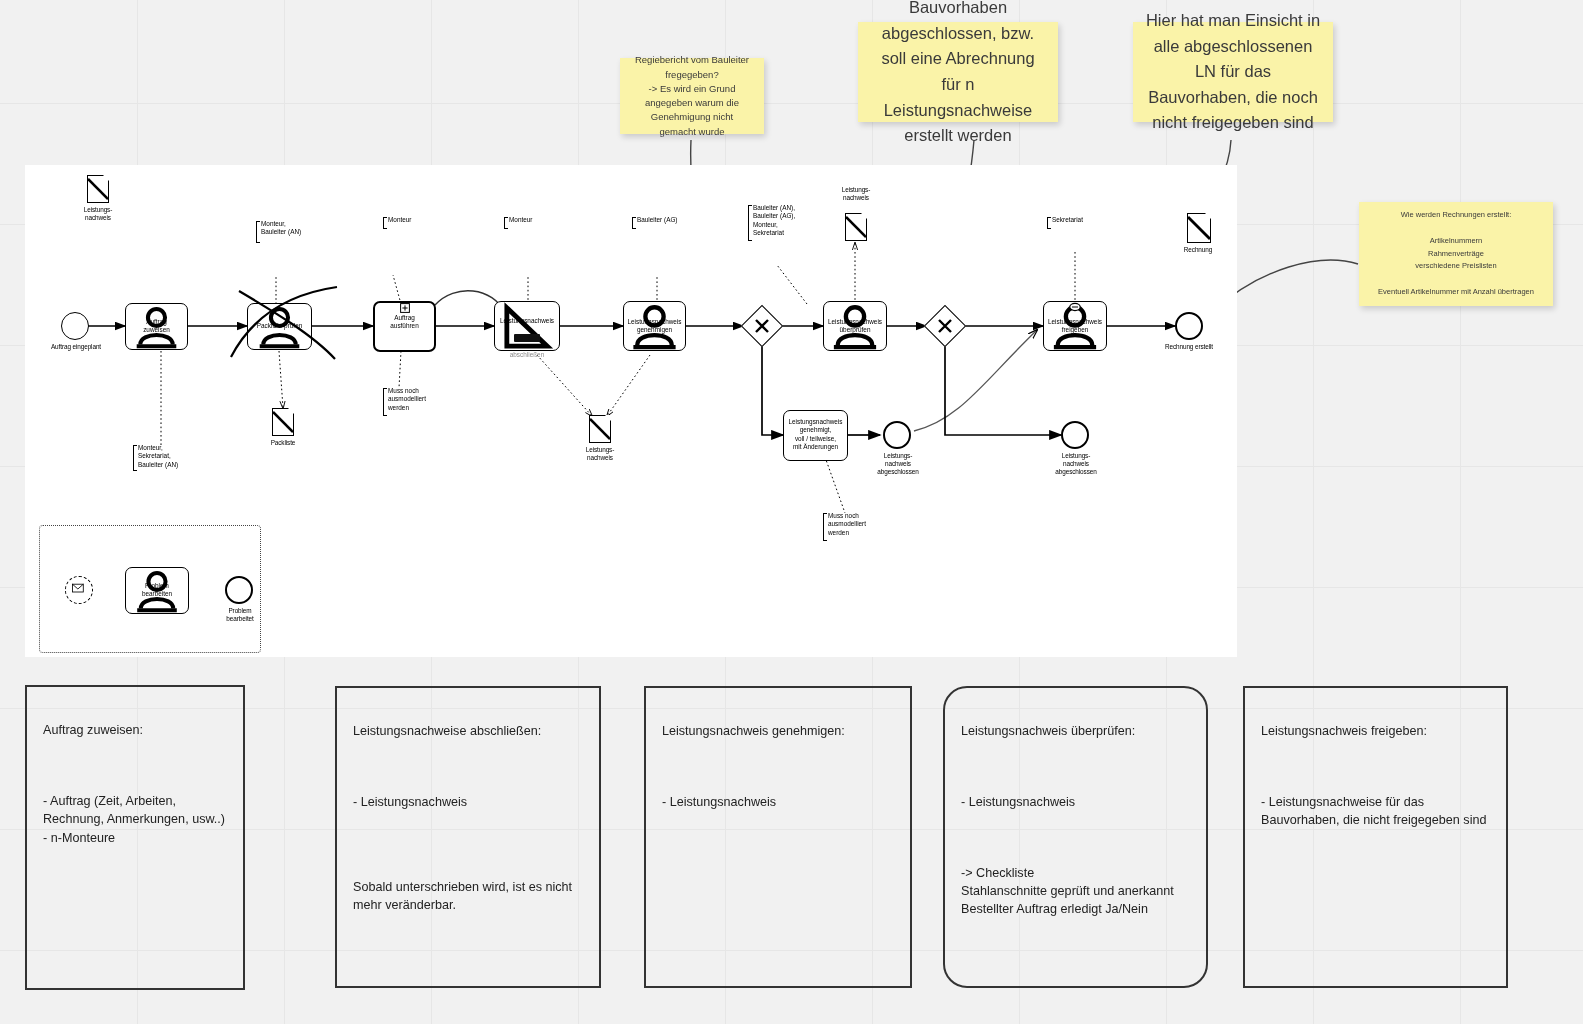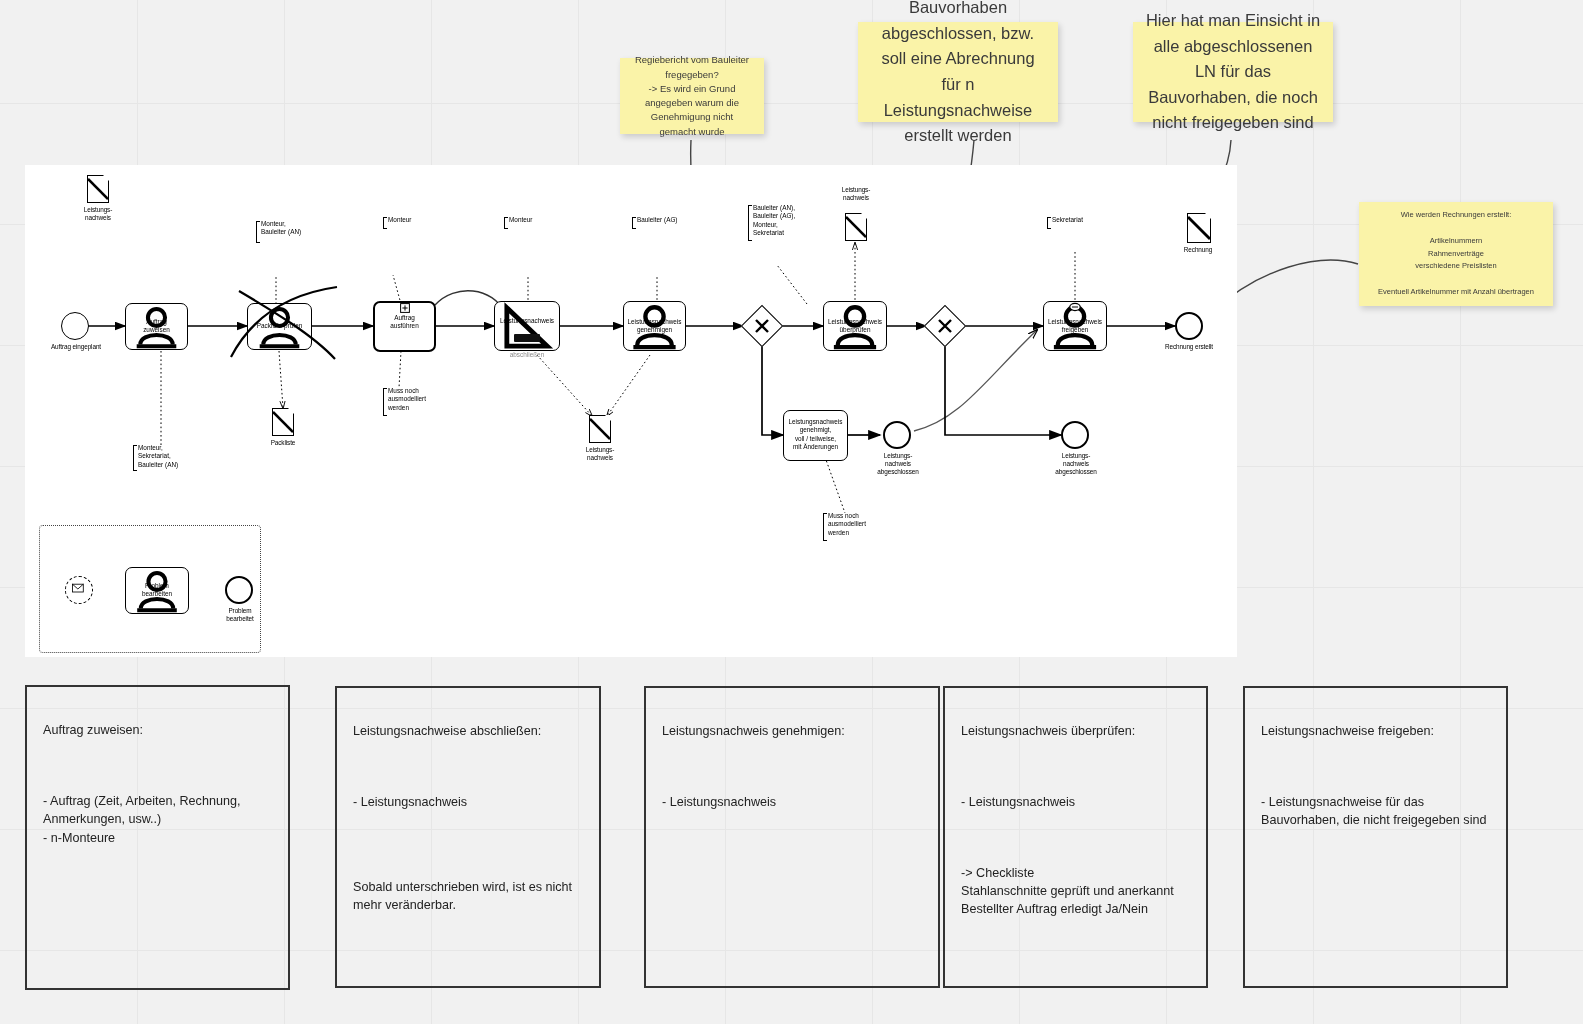--- a/index.html
+++ b/index.html
@@ -472,51 +472,51 @@
       <div class="tlabel" style="top:14px;">Problem
 bearbeiten</div>
     </div>
 
     <div class="event end" style="left:200px; top:411px; width:28px; height:28px;"></div>
     <div class="bpmn-label" style="left:180px; top:442px; width:70px;">Problem
 bearbeitet</div>
 
   </div>
 
-  <div class="reqbox" style="left:25px; top:685px; width:265px; height:305px;">
+  <div class="reqbox" style="left:25px; top:685px; width:220px; height:305px;">
     <div>Auftrag zuweisen:</div>
     <div style="height:16px"></div>
     <div>- Auftrag (Zeit, Arbeiten, Rechnung, Anmerkungen, usw..)
 - n-Monteure</div>
   </div>
 
   <div class="reqbox" style="left:335px; top:686px; width:266px; height:302px;">
     <div>Leistungsnachweise abschließen:</div>
     <div style="height:16px"></div>
     <div>- Leistungsnachweis</div>
     <div style="height:30px"></div>
     <div>Sobald unterschrieben wird, ist es nicht mehr veränderbar.</div>
   </div>
 
-  <div class="reqbox" style="left:644px; top:686px; width:296px; height:302px;">
+  <div class="reqbox" style="left:644px; top:686px; width:268px; height:302px;">
     <div>Leistungsnachweis genehmigen:</div>
     <div style="height:16px"></div>
     <div>- Leistungsnachweis</div>
     <div style="height:30px"></div>
   </div>
 
-  <div class="reqbox" style="left:943px; top:686px; width:265px; height:302px;">
+  <div class="reqbox" style="left:943px; top:686px; width:265px; height:302px;border-radius:24px;">
     <div>Leistungsnachweis überprüfen:</div>
     <div style="height:16px"></div>
     <div>- Leistungsnachweis</div>
     <div style="height:16px"></div>
     <div>-&gt; Checkliste
     Stahlanschnitte geprüft und anerkannt
     Bestellter Auftrag erledigt Ja/Nein</div>
   </div>
 
   <div class="reqbox" style="left:1243px; top:686px; width:265px; height:302px;">
-    <div>Leistungsnachweise freigeben:</div>
+    <div>Leistungsnachweis freigeben:</div>
     <div style="height:16px"></div>
     <div>- Leistungsnachweise für das Bauvorhaben, die nicht freigegeben sind</div>
   </div>
 
 </div>
 
 </body></html>

